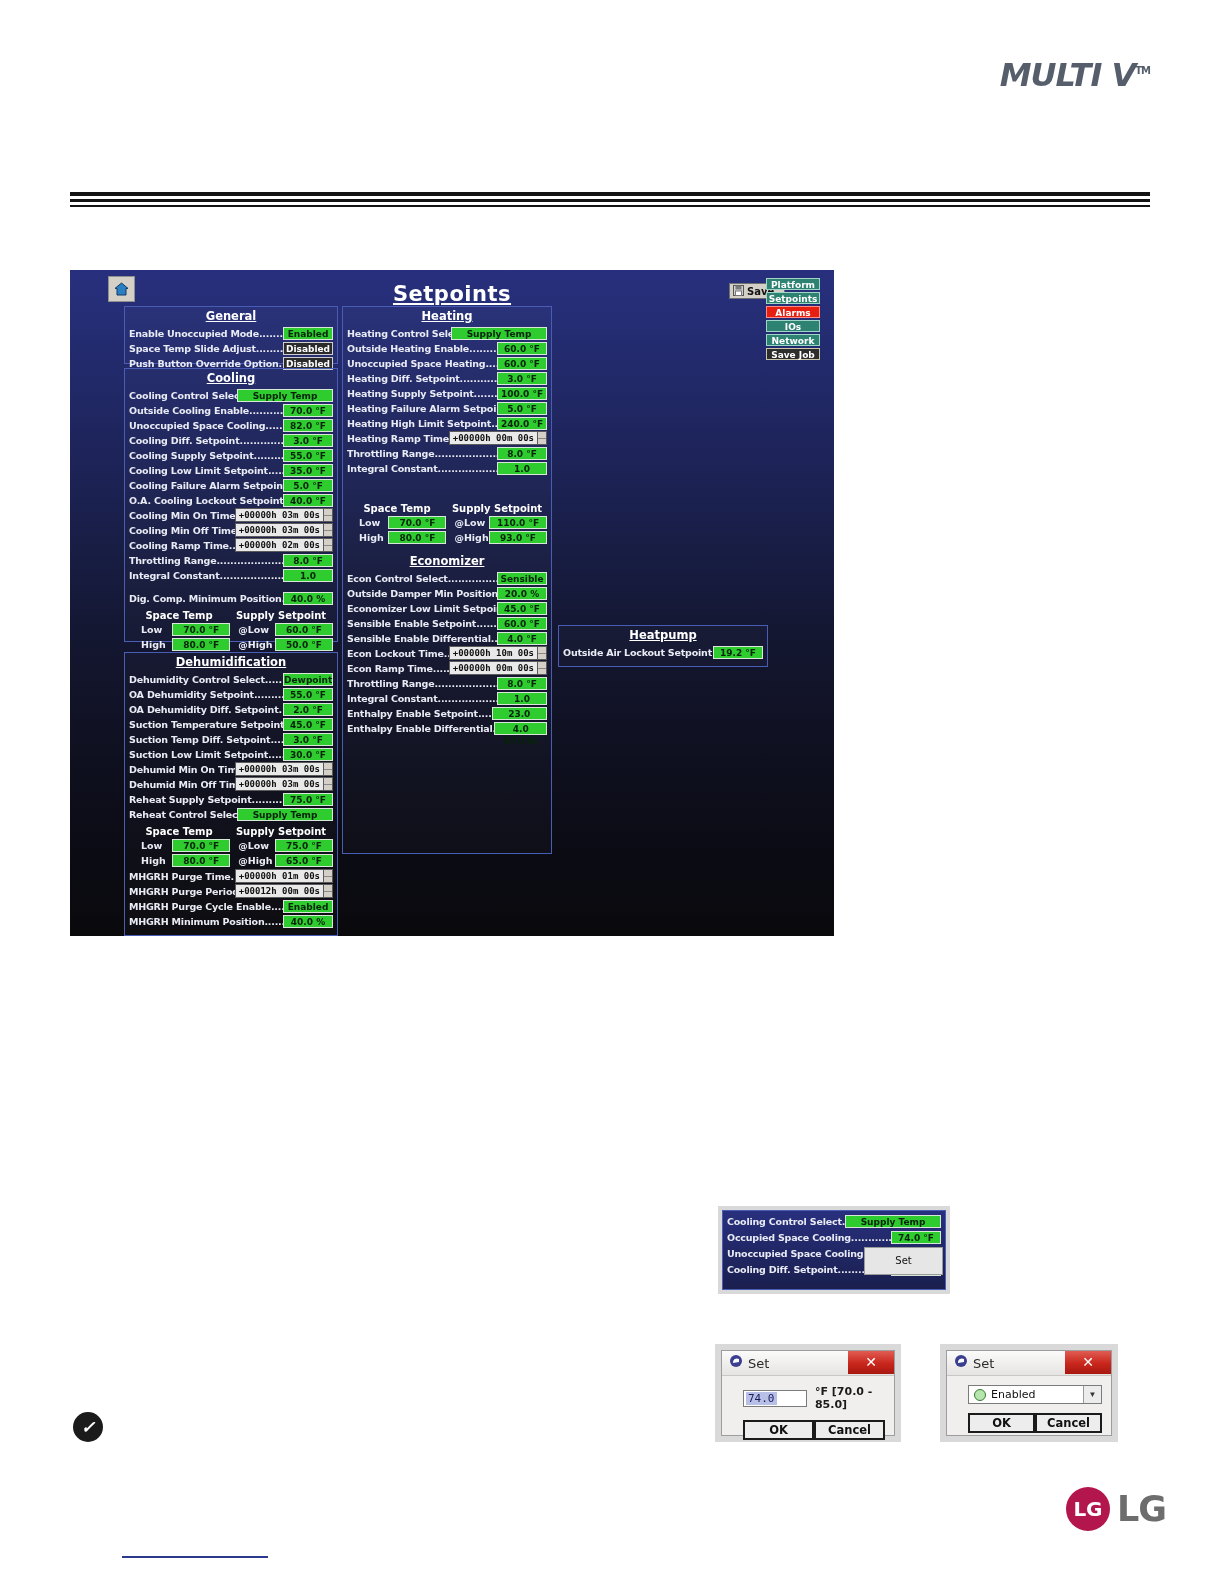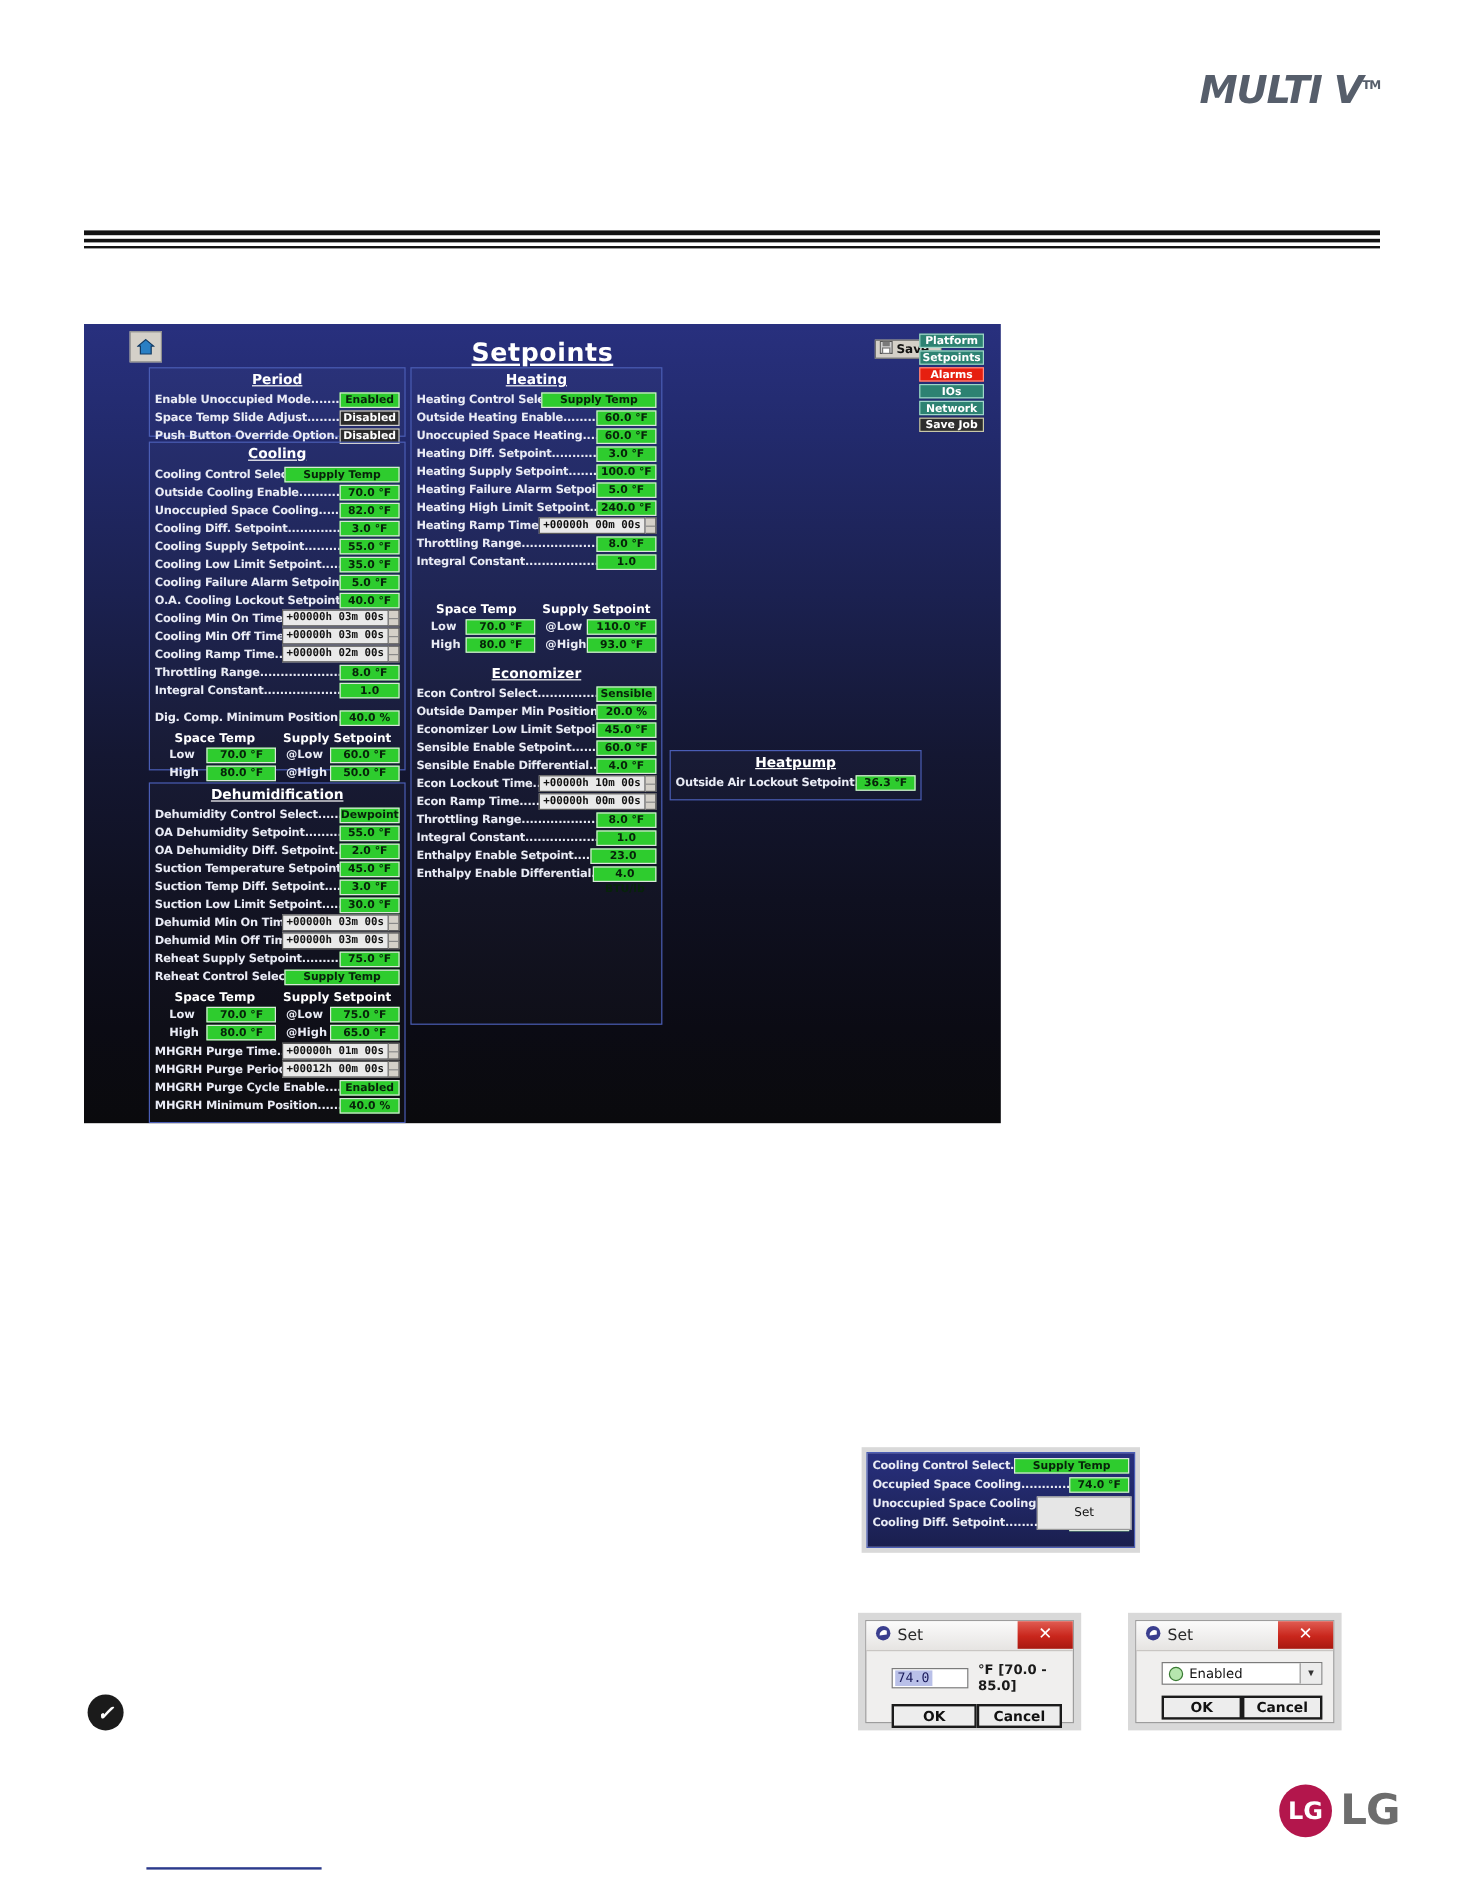--- a/index.html
+++ b/index.html
@@ -160,21 +160,21 @@
   <div class="menu">
     <div class="mi">Platform</div>
     <div class="mi">Setpoints</div>
     <div class="mi alarm">Alarms</div>
     <div class="mi">IOs</div>
     <div class="mi">Network</div>
     <div class="mi savejob">Save Job</div>
   </div>
 
   <div class="panel" style="left:54px;top:36px;width:212px;height:56px;">
-    <div class="panel-title">Period</div>
+    <div class="panel-title">General</div>
     <div id="general-rows">
         <div class="row">
           <span class="lab">Enable Unoccupied Mode............</span>
           <span class="val">Enabled</span>
         </div>
         <div class="row">
           <span class="lab">Space Temp Slide Adjust............</span>
           <span class="val dark">Disabled</span>
         </div>
         <div class="row">
@@ -515,21 +515,21 @@
           <span class="val">4.0 BTU/lb</span>
         </div>
       </div>
   </div>
 
   <div class="panel" style="left:488px;top:355px;width:208px;height:40px;">
     <div class="panel-title">Heatpump</div>
     <div id="heatpump-rows">
         <div class="row">
           <span class="lab">Outside Air Lockout Setpoint......</span>
-          <span class="val">36.3 °F</span>
+          <span class="val">19.2 °F</span>
         </div>
       </div>
   </div>
 </div>
 
 <div class="callout-panel">
   <div class="cp-inner">
     <div id="callout-rows">
         <div class="row">
           <span class="lab">Cooling Control Select..</span>

